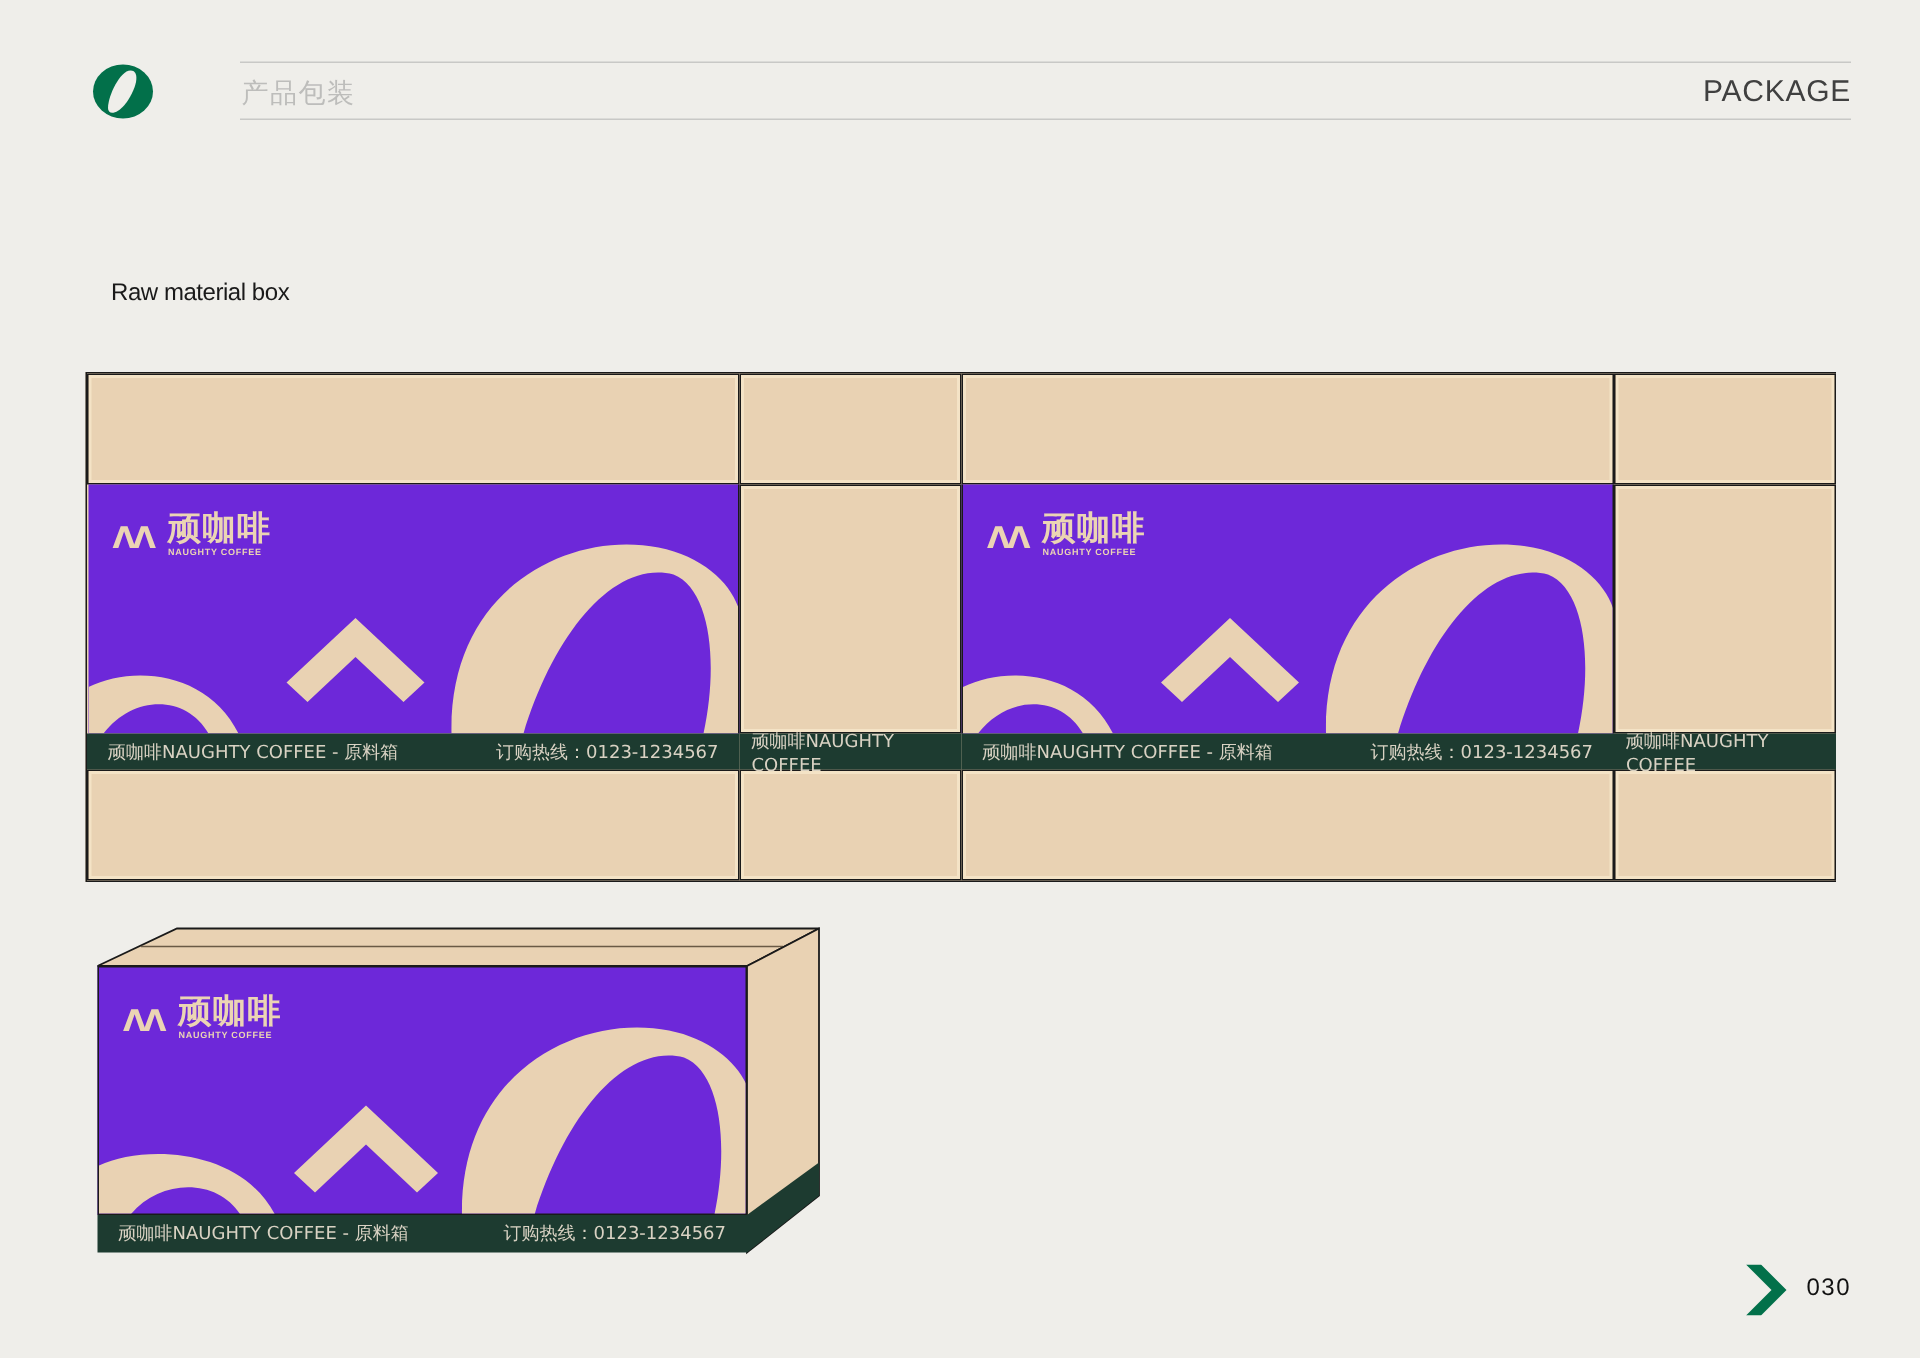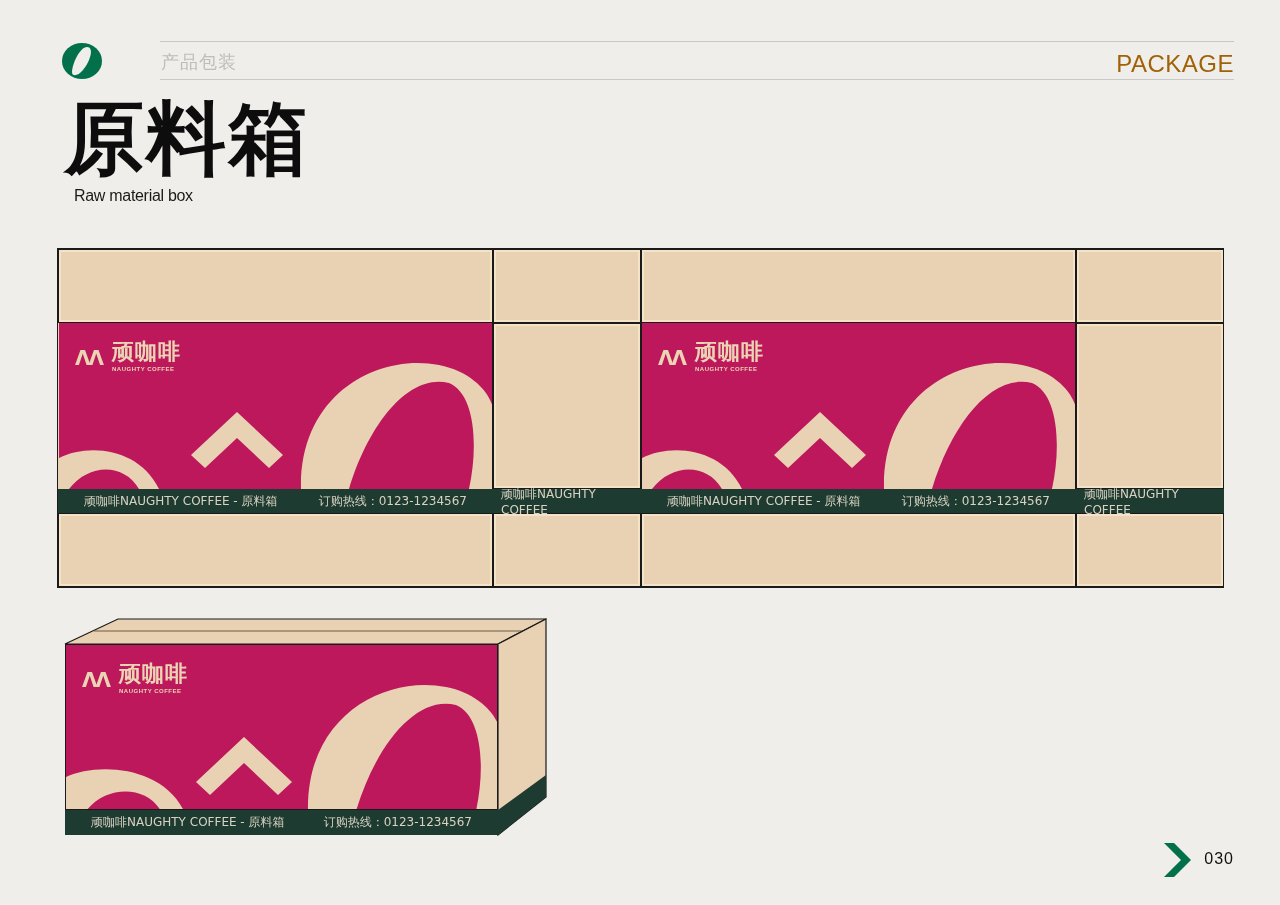--- a/index.html
+++ b/index.html
@@ -1,47 +1,46 @@
 <!DOCTYPE html>
 <html><head>
 <meta charset="utf-8">
 <style>
   *{box-sizing:border-box;margin:0;padding:0}
   html,body{width:1280px;height:905px;background:#efeeea;overflow:hidden;font-family:"Liberation Sans","DejaVu Sans",sans-serif;}
   .page{position:relative;width:1280px;height:905px}
   .abs{position:absolute}
   .rule{position:absolute;left:160px;width:1074px;height:1px;background:#c8c8c6}
   .sect-cn{left:161px;top:50px;font-size:18px;color:#bdbdbb;letter-spacing:1px}
-  .sect-en{right:46px;top:50px;font-size:24px;color:#a16207;letter-spacing:0.5px}
+  .sect-en{right:46px;top:50px;font-size:20px;color:#404040;letter-spacing:0.5px}
   .title{left:64px;top:94px;font-size:80px;font-weight:bold;color:#0d0d0d;letter-spacing:2px;line-height:90px;font-family:"DejaVu Sans",sans-serif}
   .subtitle{left:74px;top:187px;font-size:16px;color:#1a1a1a;letter-spacing:-0.3px}
   .sheet{left:57px;top:248px;width:1167px;height:340px;border:1.5px solid #1a1a1a;background:#e9d2b3}
   .panel{position:absolute;background:#e9d2b3;border:1px solid #1a1a1a;box-shadow:inset 0 0 0 2px #f4e3c6}
-  .face{position:absolute;overflow:hidden;background:#be185d}
-  .band{position:absolute;left:0;right:0;background:#1d3b30;color:#d9d2c3;font-size:12px;display:flex;align-items:center;justify-content:space-between;padding:0 26px;font-family:"DejaVu Sans",sans-serif}
+  .face{position:absolute;overflow:hidden;background:#6d28d9}
+  .band{position:absolute;left:0;right:0;background:#1d3b30;color:#d9d2c3;font-size:12px;display:flex;align-items:center;justify-content:space-between;padding:0 14px;font-family:"DejaVu Sans",sans-serif}
   .brand{position:absolute;display:flex;align-items:center;color:#ebd4b4}
   .brand-cn{font-size:22px;font-weight:bold;letter-spacing:1px;font-family:Liberation Mono, monospace;line-height:22px}
   .brand-en{font-size:6px;letter-spacing:0.5px;font-weight:bold;line-height:8px}
   .pagenum{right:46px;top:850px;font-size:16px;color:#111;letter-spacing:1px}
 </style>
 </head>
 <body>
 
 <div class="page">
 
   <svg class="abs" style="left:61px;top:42px" width="42" height="38" viewBox="0 0 42 38">
     <ellipse cx="21" cy="19" rx="20" ry="18" fill="#02704a"></ellipse>
     <path d="M26 5 C33 5 30 18 22 28 C17 34 11 35 11 30 C11 22 19 5 26 5 Z" fill="#efeeea"></path>
   </svg>
   <div class="rule" style="top:41px"></div>
   <div class="rule" style="top:79px"></div>
   <div class="abs sect-cn">产品包装</div>
   <div class="abs sect-en">PACKAGE</div>
 
-  <div class="abs title">原料箱</div>
   <div class="abs subtitle">Raw material box</div>
 
   <div class="abs sheet">
 
     <div class="panel" style="left:0;top:0;width:435px;height:74px"></div>
     <div class="panel" style="left:435px;top:0;width:148px;height:74px"></div>
     <div class="panel" style="left:583px;top:0;width:435px;height:74px"></div>
     <div class="panel" style="left:1018px;top:0;width:148px;height:74px"></div>
 
     <div class="panel" style="left:435px;top:74px;width:148px;height:166px"></div>

